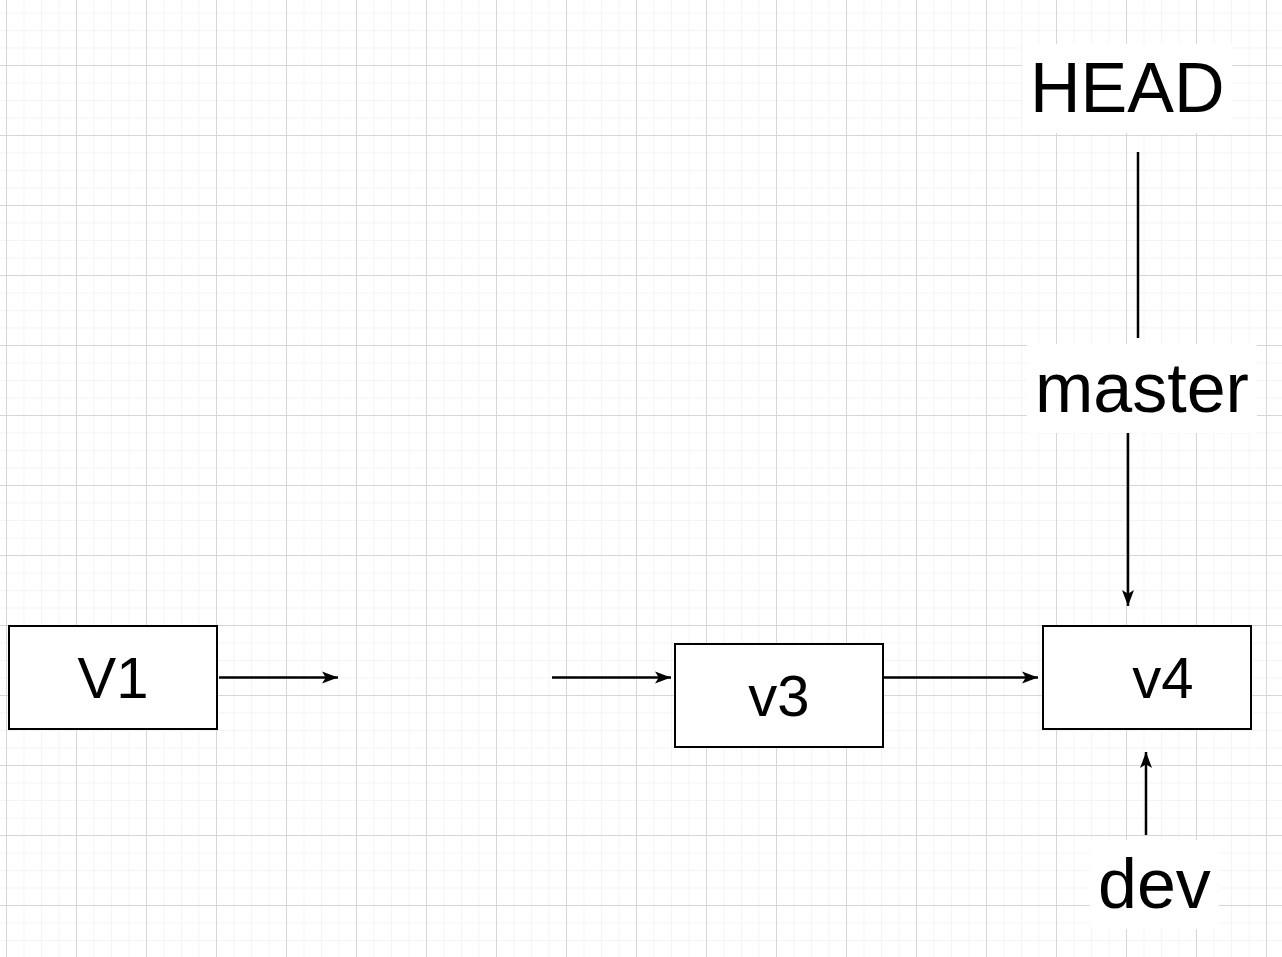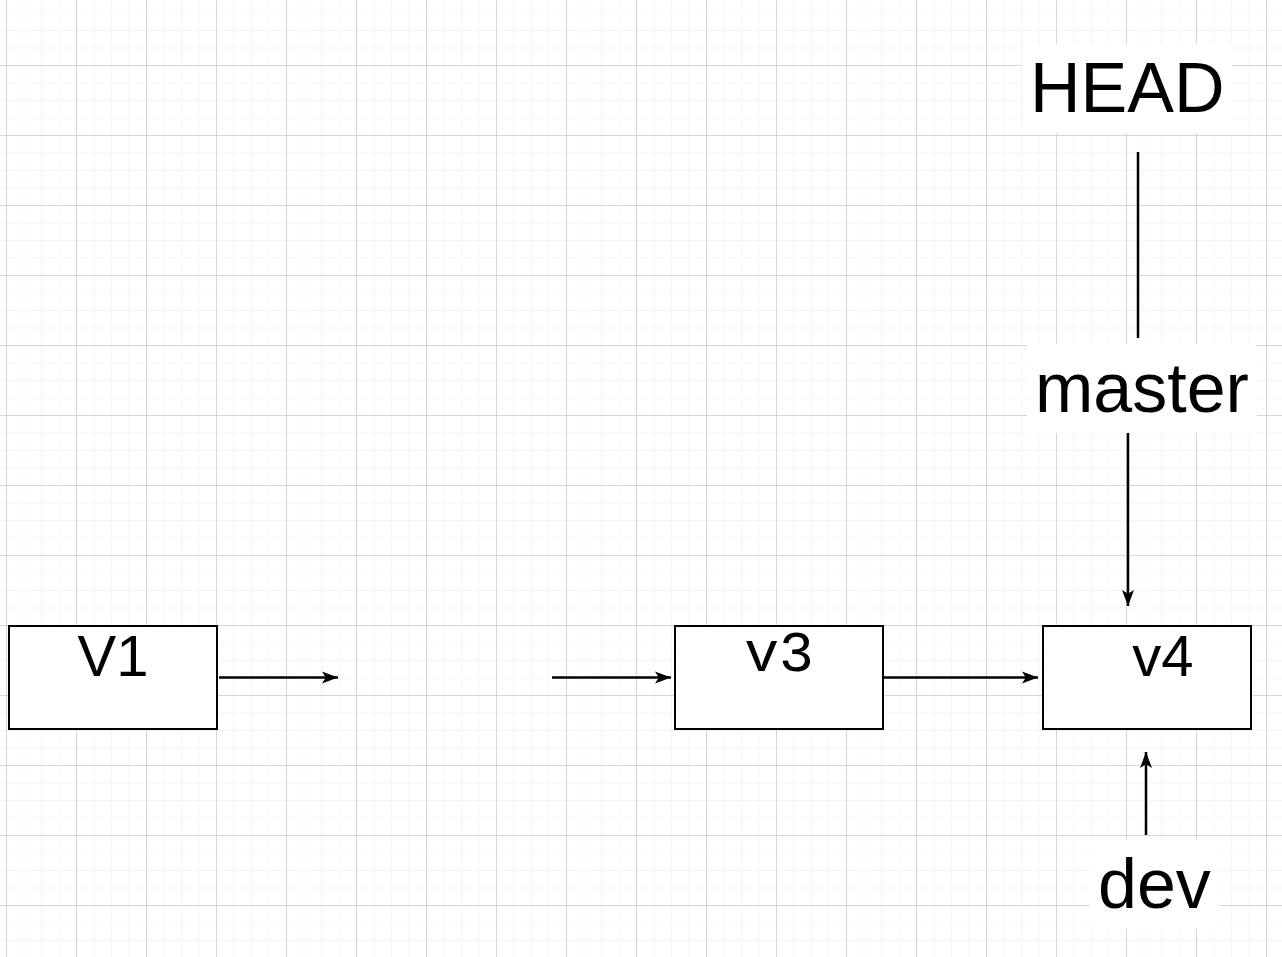--- a/index.html
+++ b/index.html
@@ -36,28 +36,29 @@
     stroke-width: 2.5;
   }
   .node {
     position: absolute;
     width: 210px;
     height: 105px;
     box-sizing: border-box;
     background: #ffffff;
     border: 2.5px solid #000000;
     display: flex;
+    align-items: center;
     justify-content: center;
     font-size: 58px;
     line-height: 1;
     white-space: nowrap;
   }
   .node-v1 { left: 8px;    top: 625px; }
   .node-v2 { left: 341px;  top: 625px; }
-  .node-v3 { left: 674px;  top: 625px; font-family: Liberation Mono, monospace; }
+  .node-v3 { left: 674px;  top: 643px; }
   .node-v4 { left: 1042px; top: 625px; padding-left: 32px; }
   .float-label {
     position: absolute;
     background: #ffffff;
     padding: 4px 8px;
     font-size: 70px;
     line-height: 1.15;
     white-space: nowrap;
   }
   .label-head   { left: 1022px; top: 44px; }

